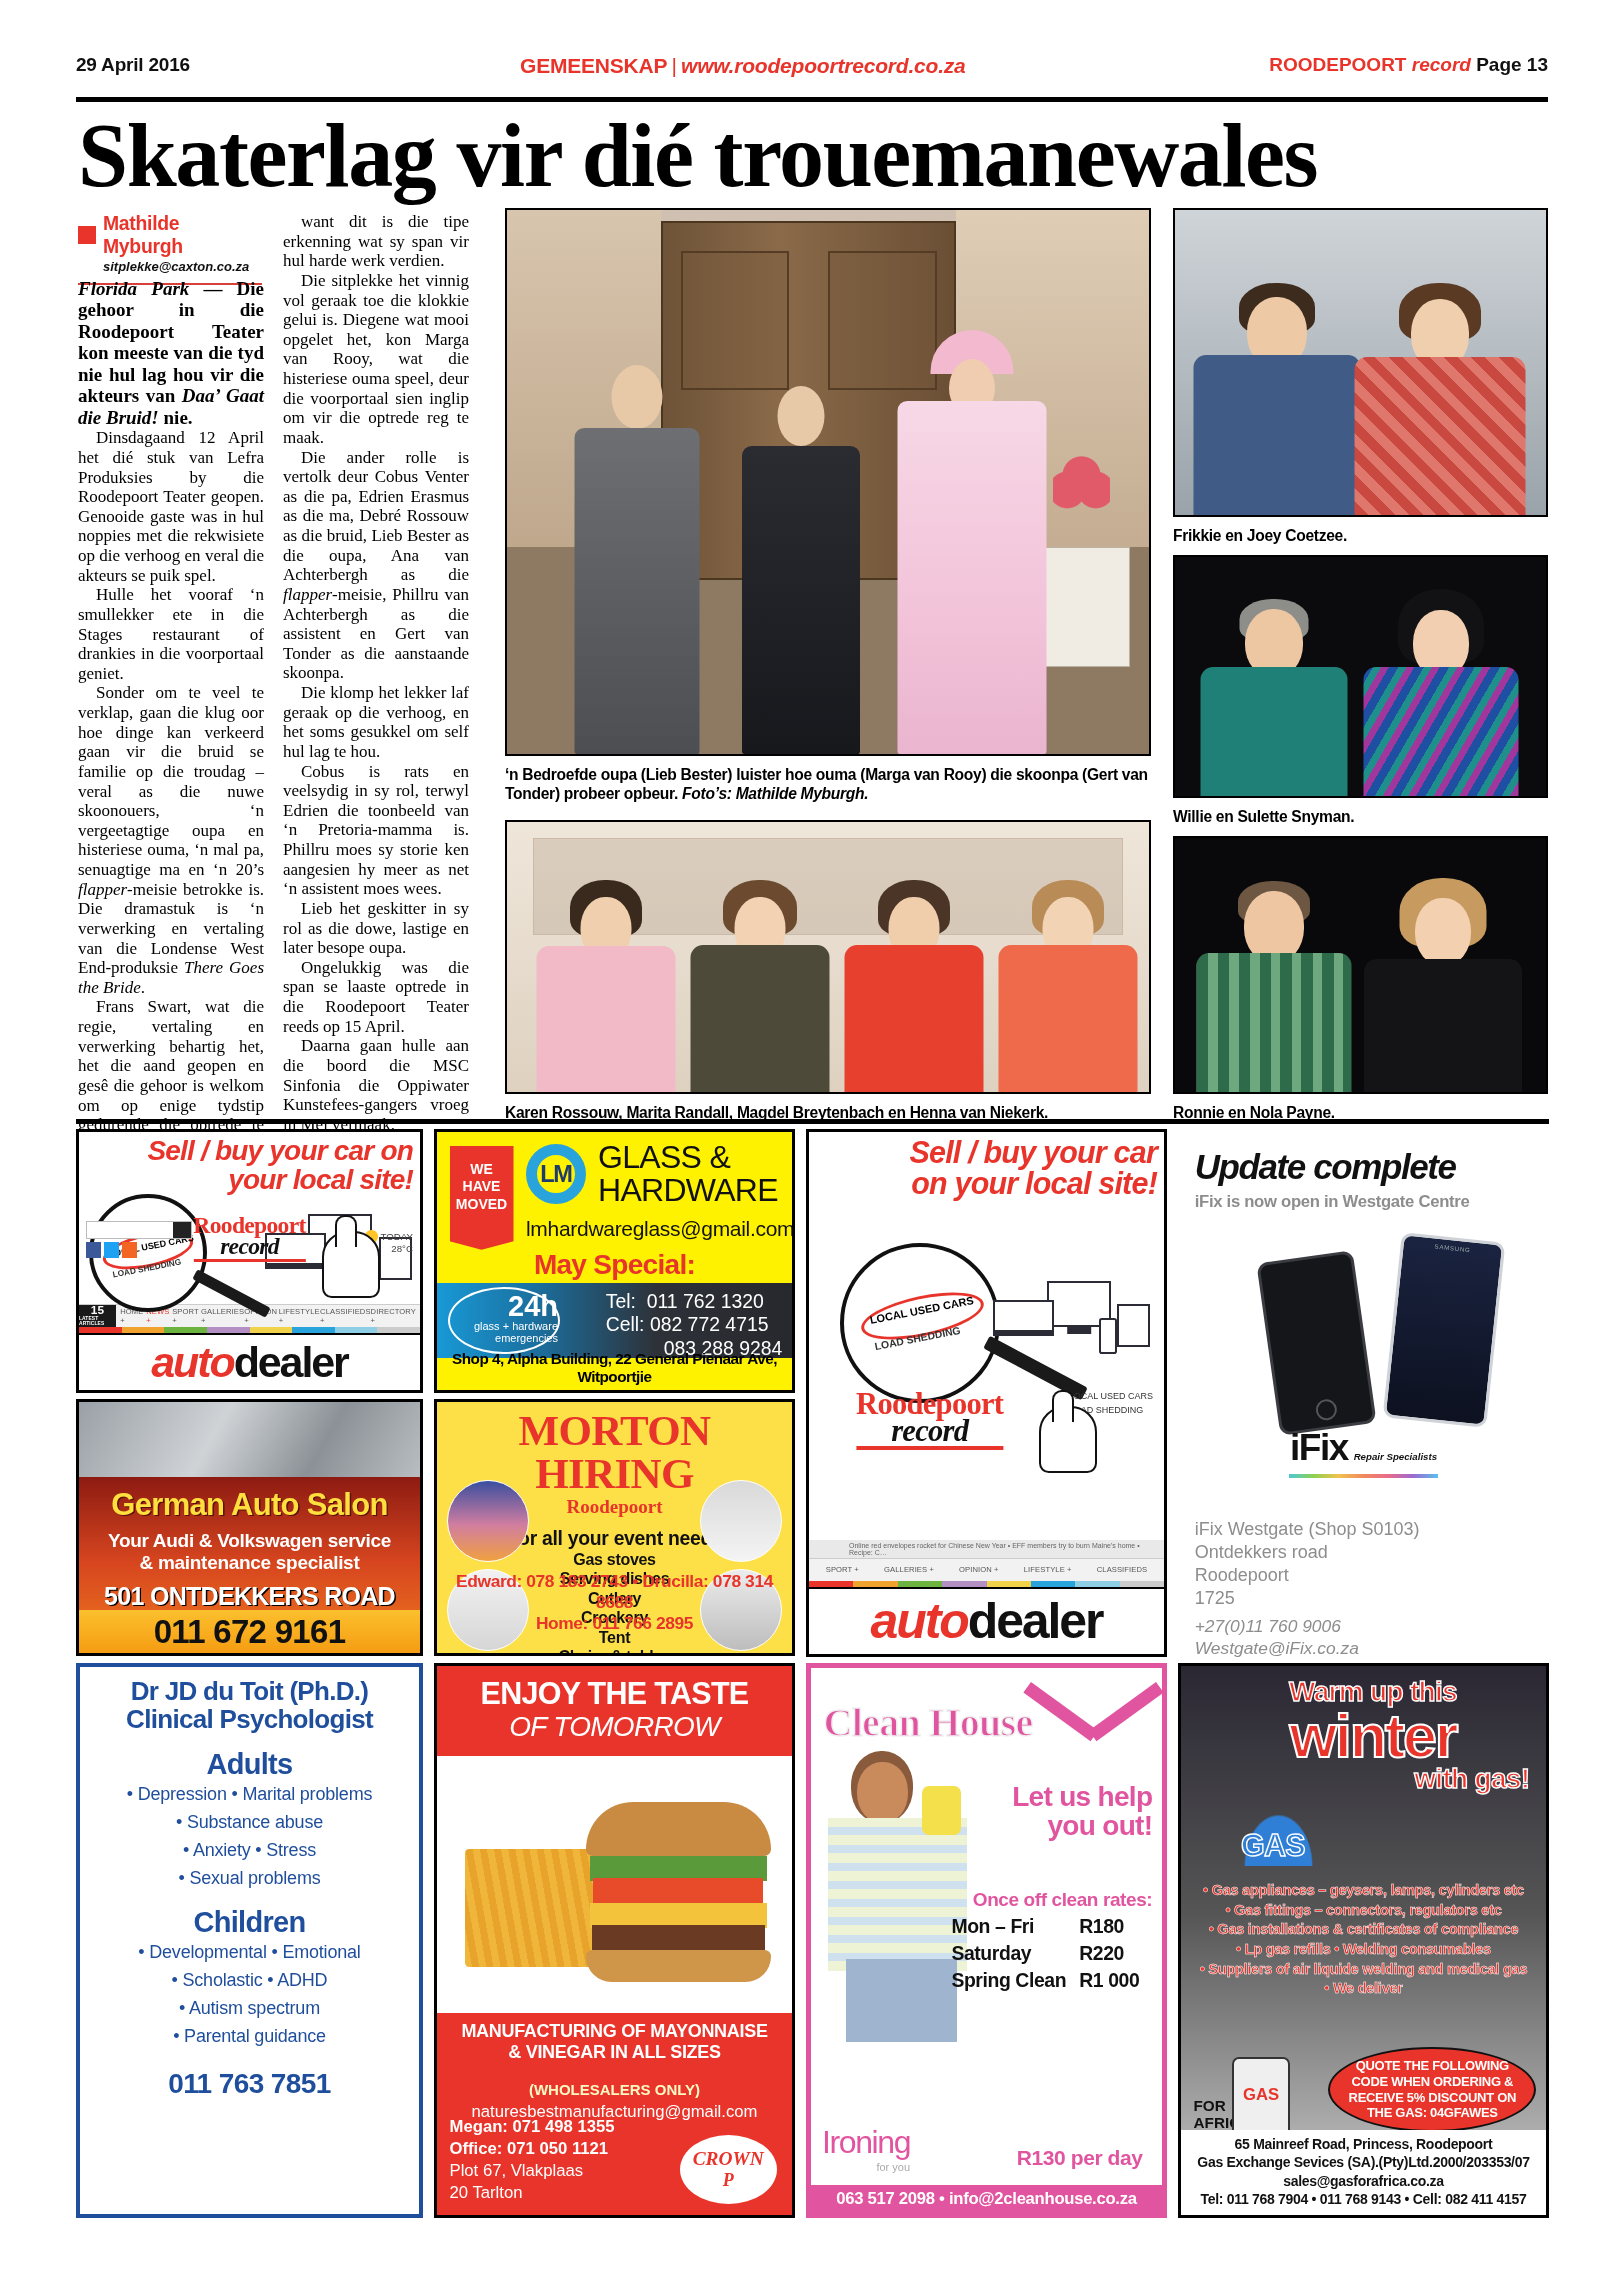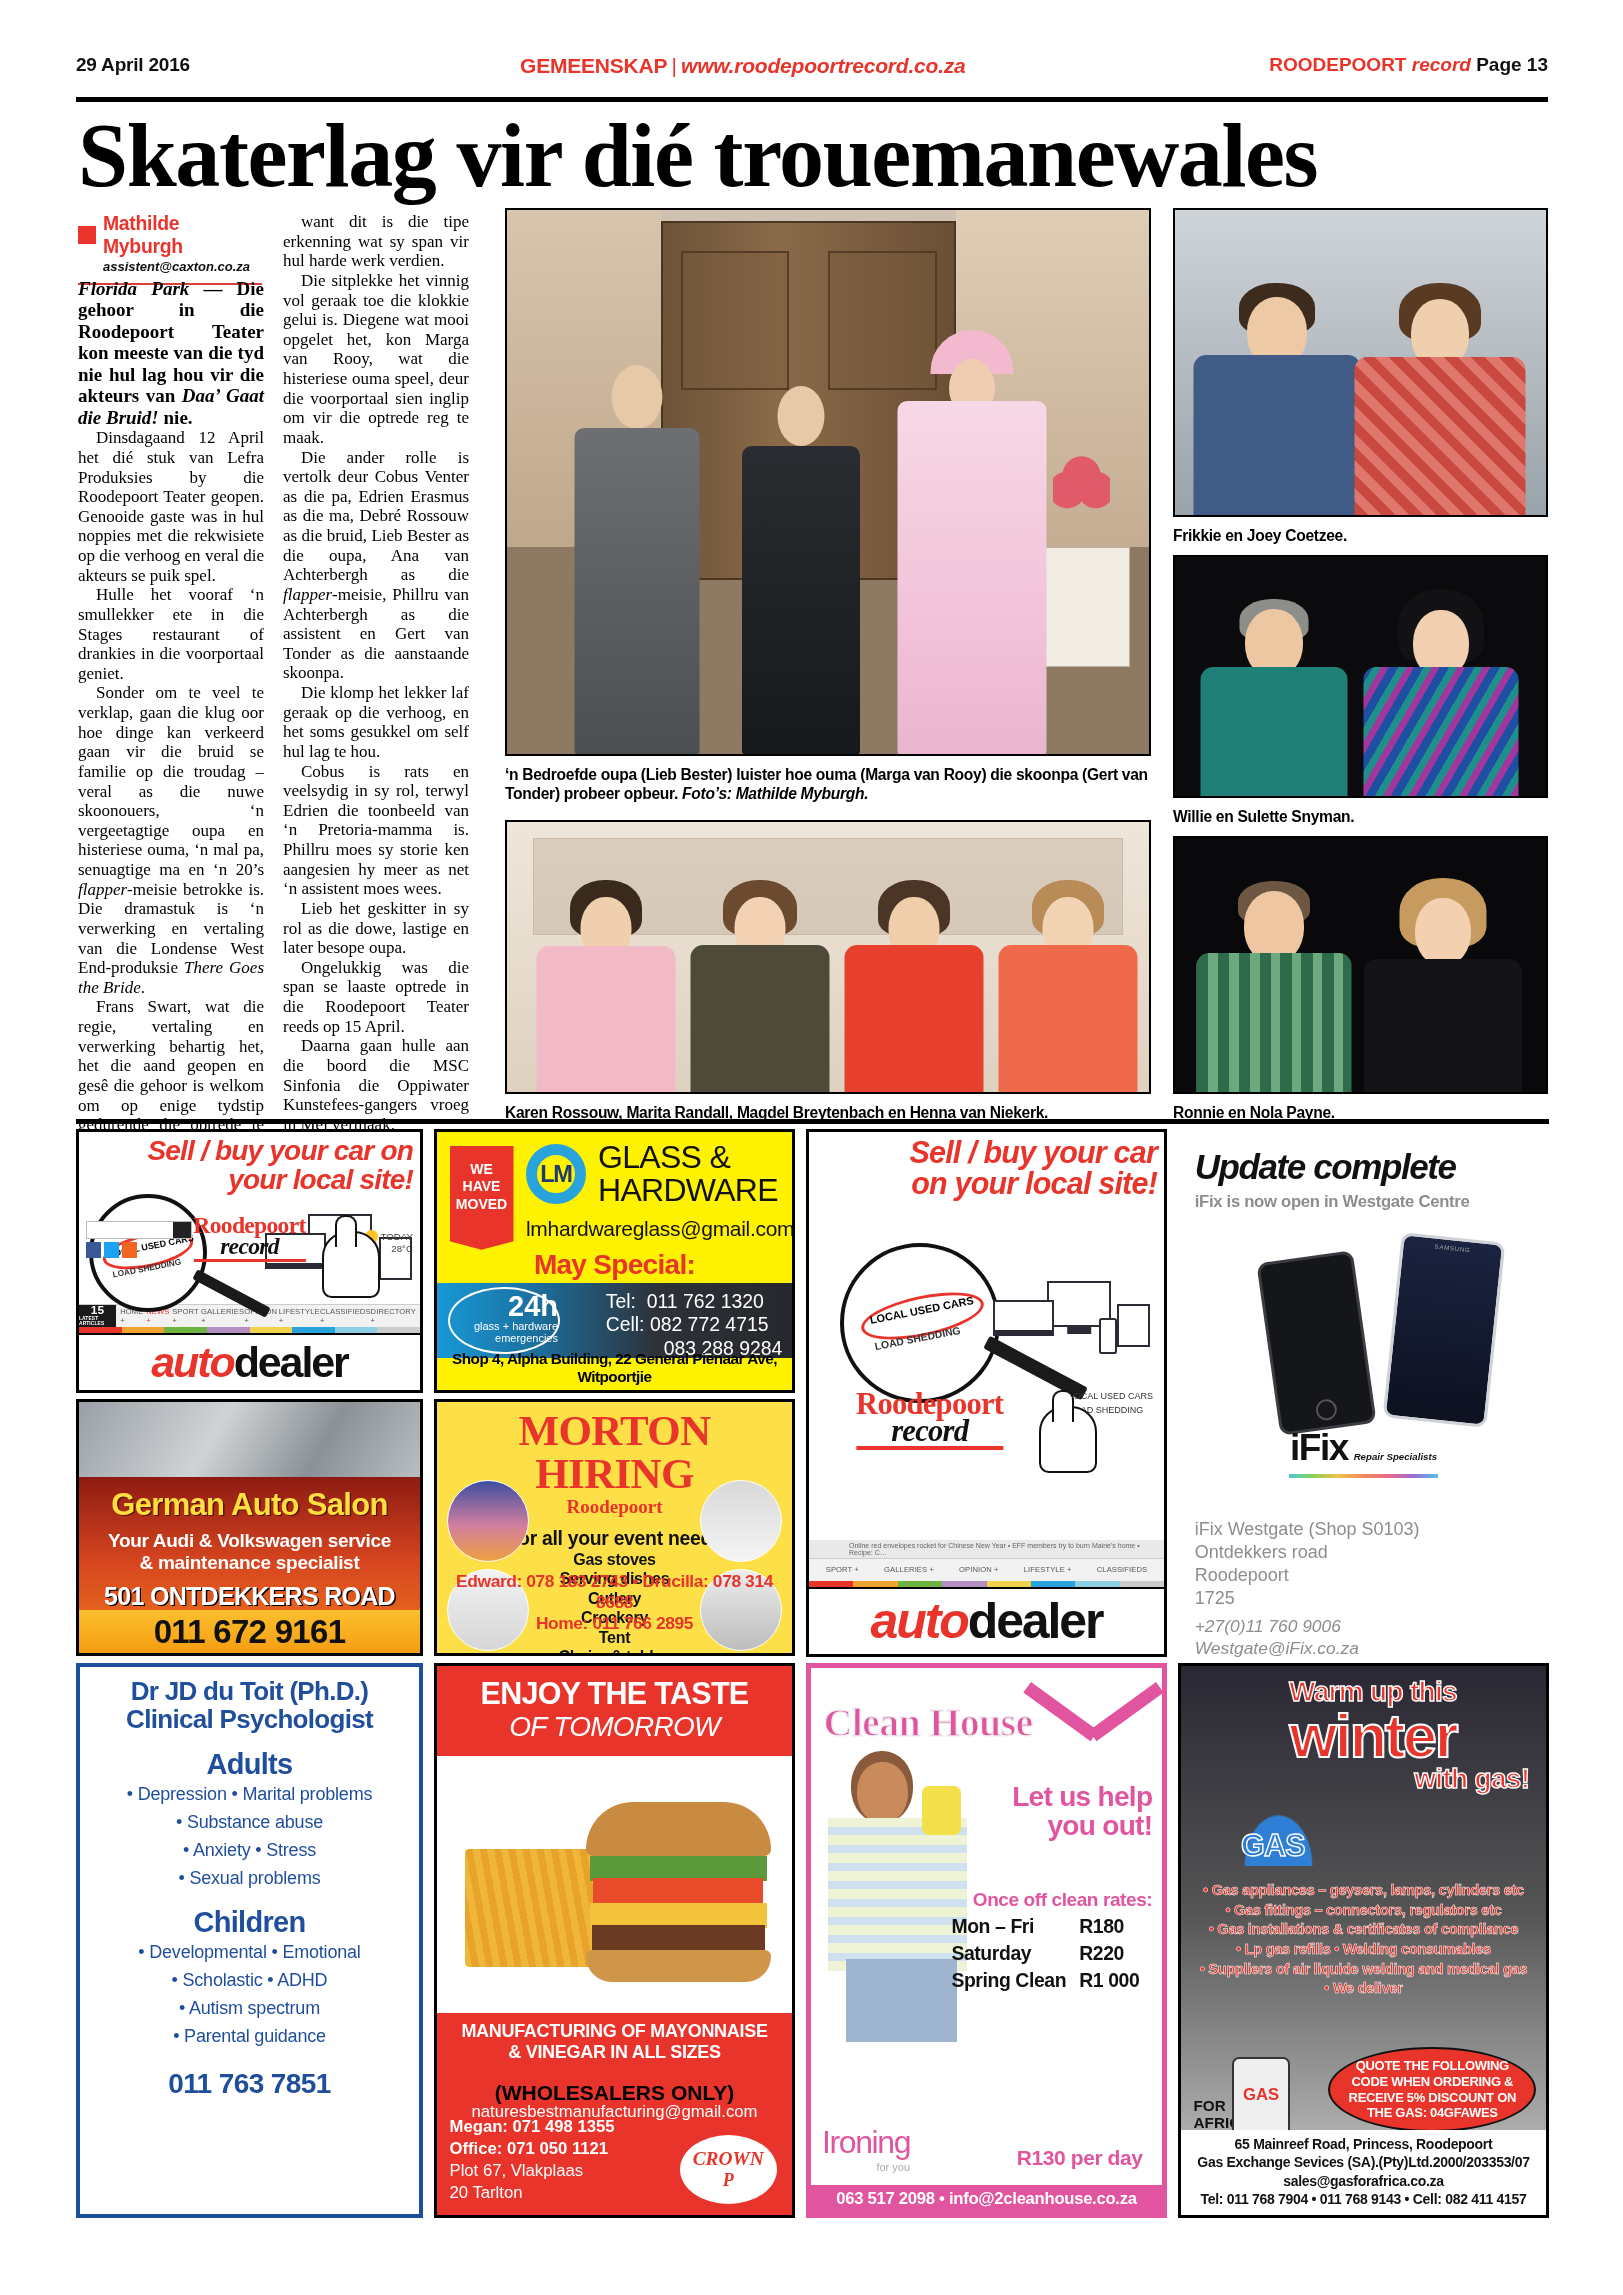--- a/index.html
+++ b/index.html
@@ -222,21 +222,21 @@
   .dtt ul { list-style:none; font-size:18px; color:#1f4e9c; line-height:1.55; letter-spacing:-0.2px;}
   .dtt .tel { font-size:28px; font-weight:bold; color:#1f4e9c; margin-top:16.7px; letter-spacing:-0.6px;}
 
   
   .mayo { height:100%; background:#e8342a; position:relative; }
   .mayo .t1 { text-align:center; color:#fff; font-size:30.5px; font-weight:bold; padding-top:9.7px; letter-spacing:-0.7px;}
   .mayo .t2 { text-align:center; color:#fff; font-size:28px; font-style:italic; letter-spacing:-0.7px; }
   .mayo .pic { position:absolute; left:0; right:0; top:90px; height:257px; background:#fff; overflow:hidden;}
   .mayo .t3 { position:absolute; left:0; right:0; top:355px; text-align:center; color:#fff;
       font-size:18px; font-weight:bold; line-height:1.18; letter-spacing:-0.3px;}
-  .mayo .t4 { position:absolute; left:0; right:0; top:415px; text-align:center; color:#000000; font-size:21px; font-weight:bold;}
+  .mayo .t4 { position:absolute; left:0; right:0; top:415px; text-align:center; color:#fef9c3; font-size:15px; font-weight:bold;}
   .mayo .mail { position:absolute; left:0; right:0; top:436px; text-align:center; color:#fff; font-size:16.7px;}
   .mayo .contact { position:absolute; left:12.5px; bottom:11px; color:#fff; font-size:16.7px; line-height:1.32; font-weight:bold;}
   .mayo .contact .lt { font-weight:400; }
   .mayo .crown { position:absolute; right:15.3px; bottom:11px; width:97px; height:69px;
       background:#fff; border-radius:50%; display:flex; flex-direction:column; align-items:center; justify-content:center;}
   .mayo .crown .c1 { color:#e8342a; font-family:"Liberation Serif",serif; font-style:italic; font-weight:bold; font-size:19.4px; }
   .mayo .crown .c2 { color:#e8342a; font-family:"Liberation Serif",serif; font-style:italic; font-weight:bold; font-size:18px; }
 
   
   .ch { height:100%; border:5.6px solid #e1549f; background:#fff; position:relative; overflow:hidden; }
@@ -324,21 +324,21 @@
   </div>
   <div class="mh-rule"></div>
 
   <div class="headline">Skaterlag vir dié trouemanewales</div>
 
   <div class="byline">
     <div class="byline-row">
       <span class="byline-sq"></span>
       <span class="byline-name">Mathilde Myburgh</span>
     </div>
-    <div class="byline-mail">assistent@caxton.co.za</div>
+    <div class="byline-mail">sitplekke@caxton.co.za</div>
     <div class="byline-rule"></div>
   </div>
 
   <div class="col" id="col1">
     <p class="first"><i>Florida Park</i> — Die gehoor in die Roodepoort Teater kon meeste van die tyd nie hul lag hou vir die akteurs van <i>Daa’ Gaat die Bruid!</i> nie.</p>
     <p>Dinsdagaand 12 April het dié stuk van Lefra Produksies by die Roodepoort Teater geopen. Genooide gaste was in hul noppies met die rekwisiete op die verhoog en veral die akteurs se puik spel.</p>
     <p>Hulle het vooraf ‘n smullekker ete in die Stages restaurant of drankies in die voorportaal geniet.</p>
     <p>Sonder om te veel te verklap, gaan die klug oor hoe dinge kan verkeerd gaan vir die bruid se familie op die troudag – veral as die nuwe skoonouers, ‘n vergeetagtige oupa en histeriese ouma, ‘n mal pa, senuagtige ma en ‘n 20’s <i>flapper</i>-meisie betrokke is. Die dramastuk is ‘n verwerking en vertaling van die Londense West End-produksie <i>There Goes the Bride</i>.</p>
     <p>Frans Swart, wat die regie, vertaling en verwerking behartig het, het die aand geopen en gesê die gehoor is welkom om op enige tydstip gedurende die optrede te lag, hande te klap, te huil en selfs ‘n staande toejuiging te gee,</p>
   </div>

